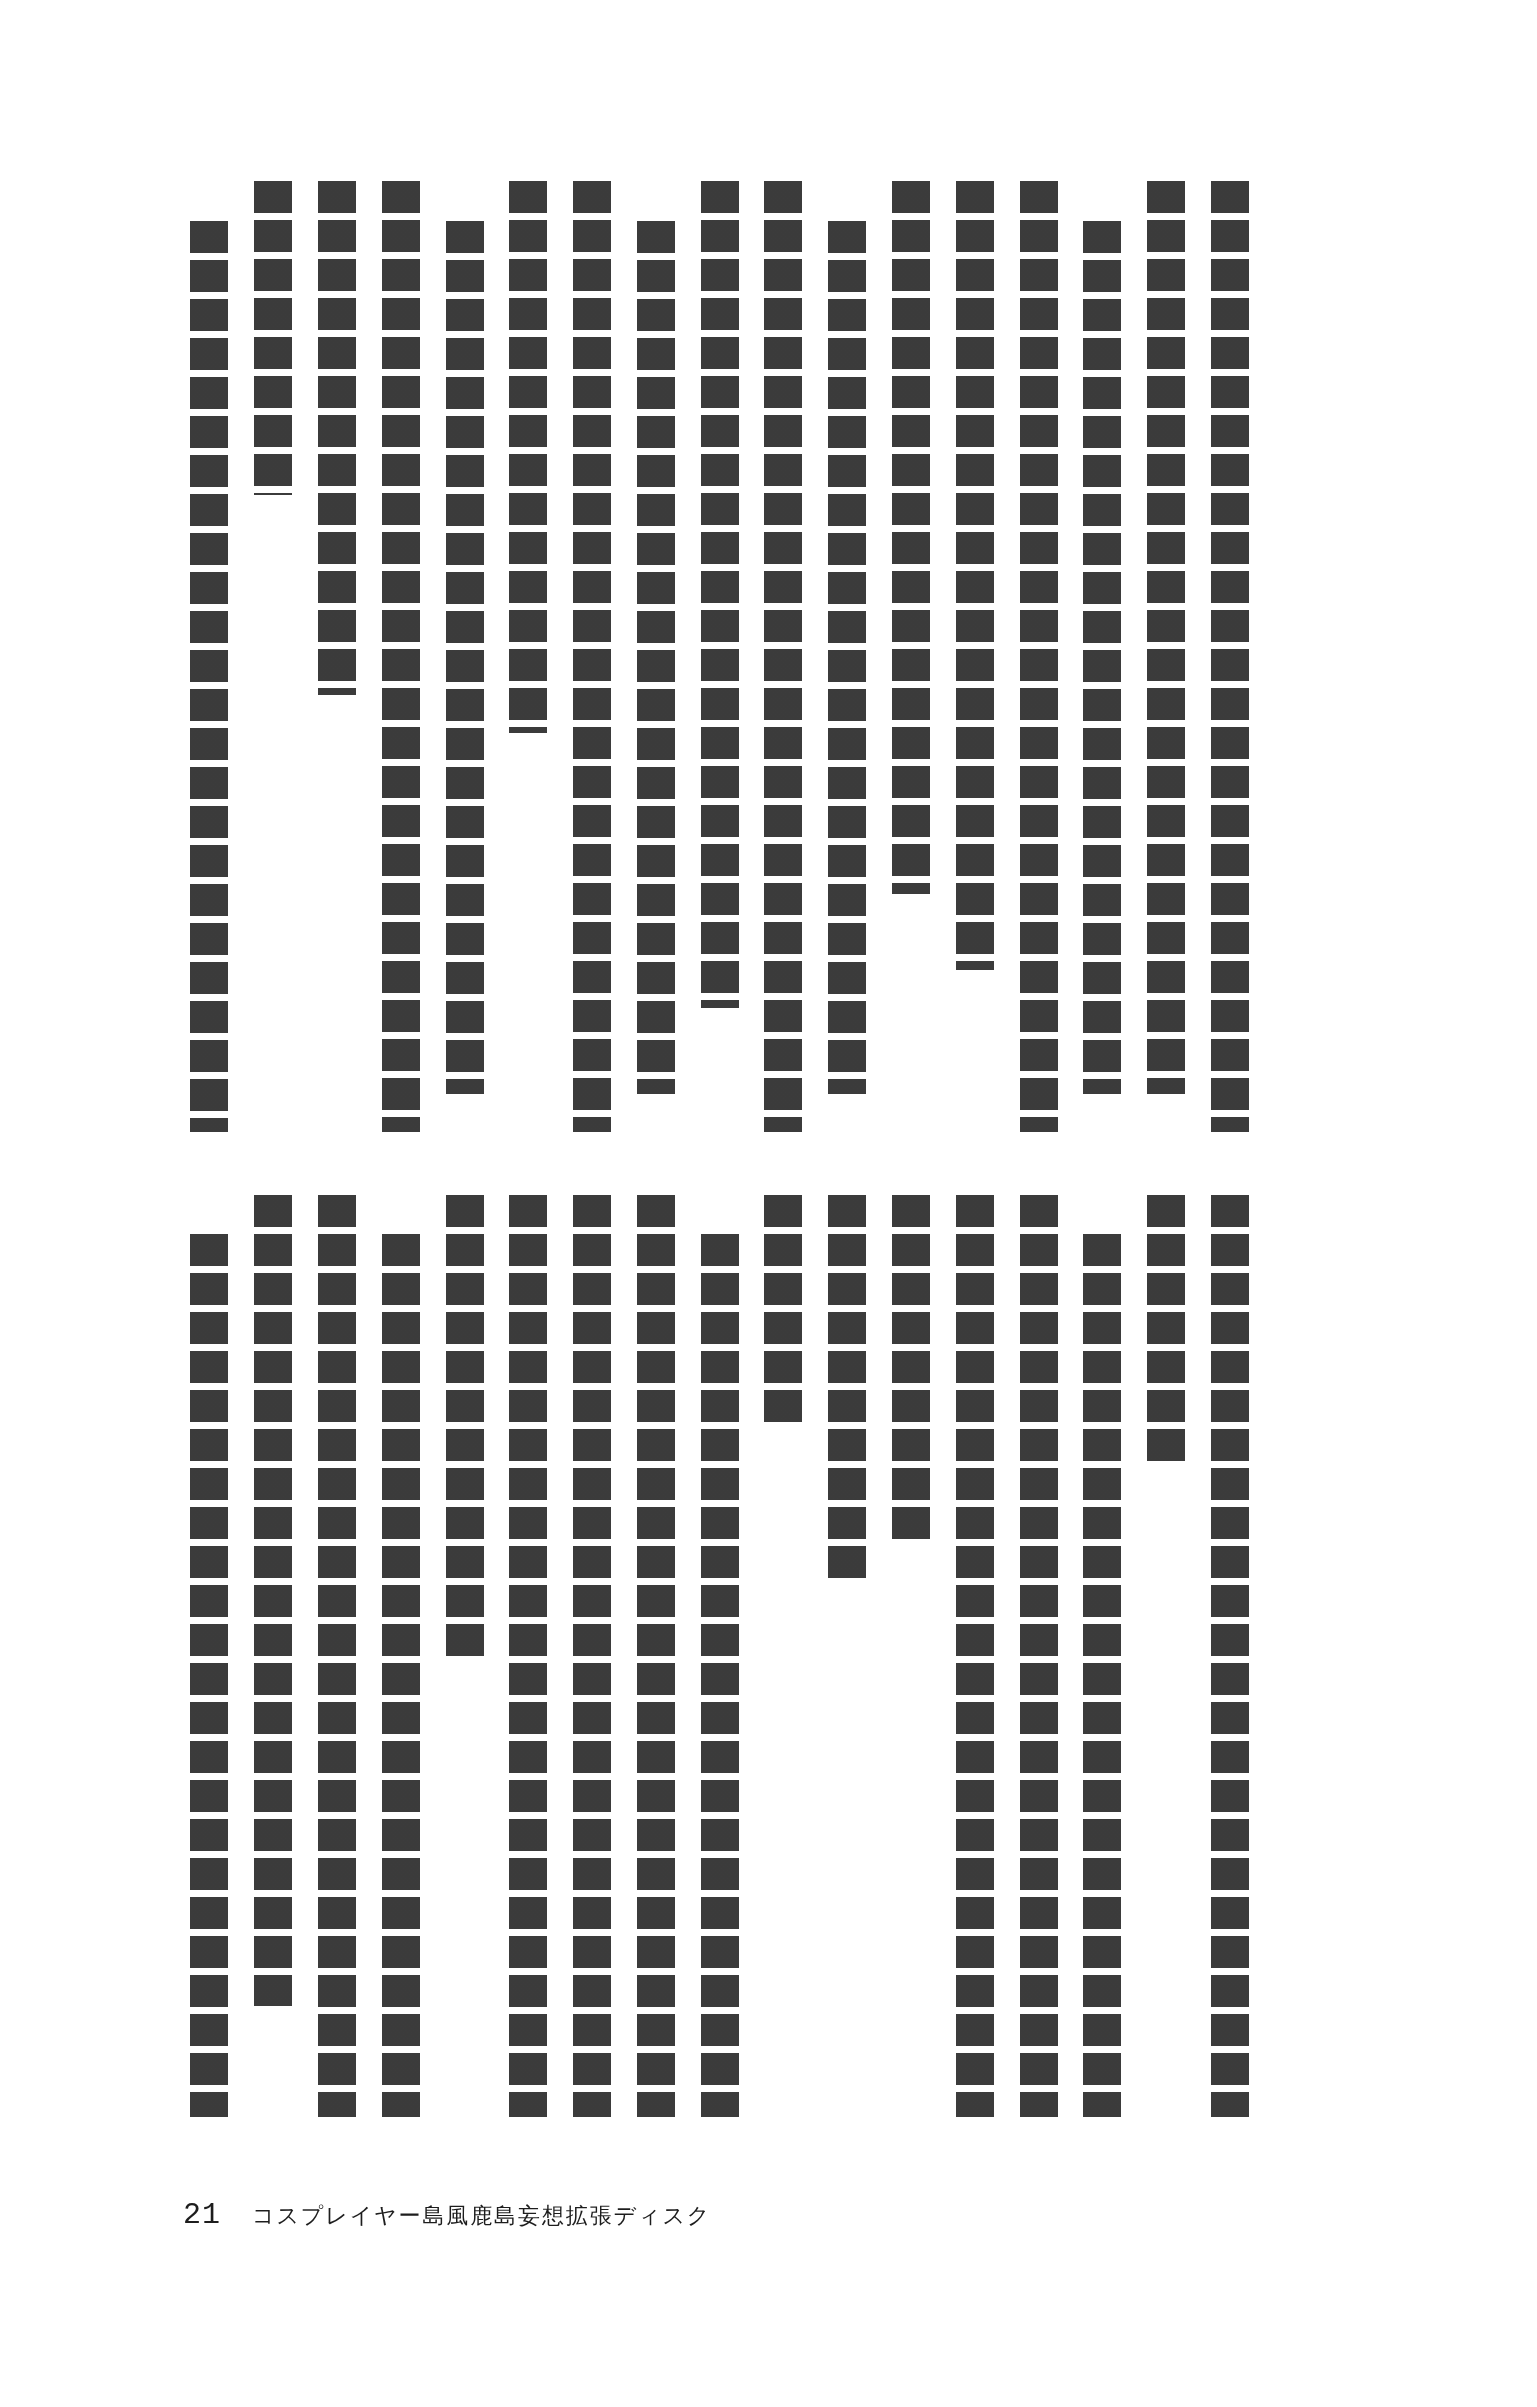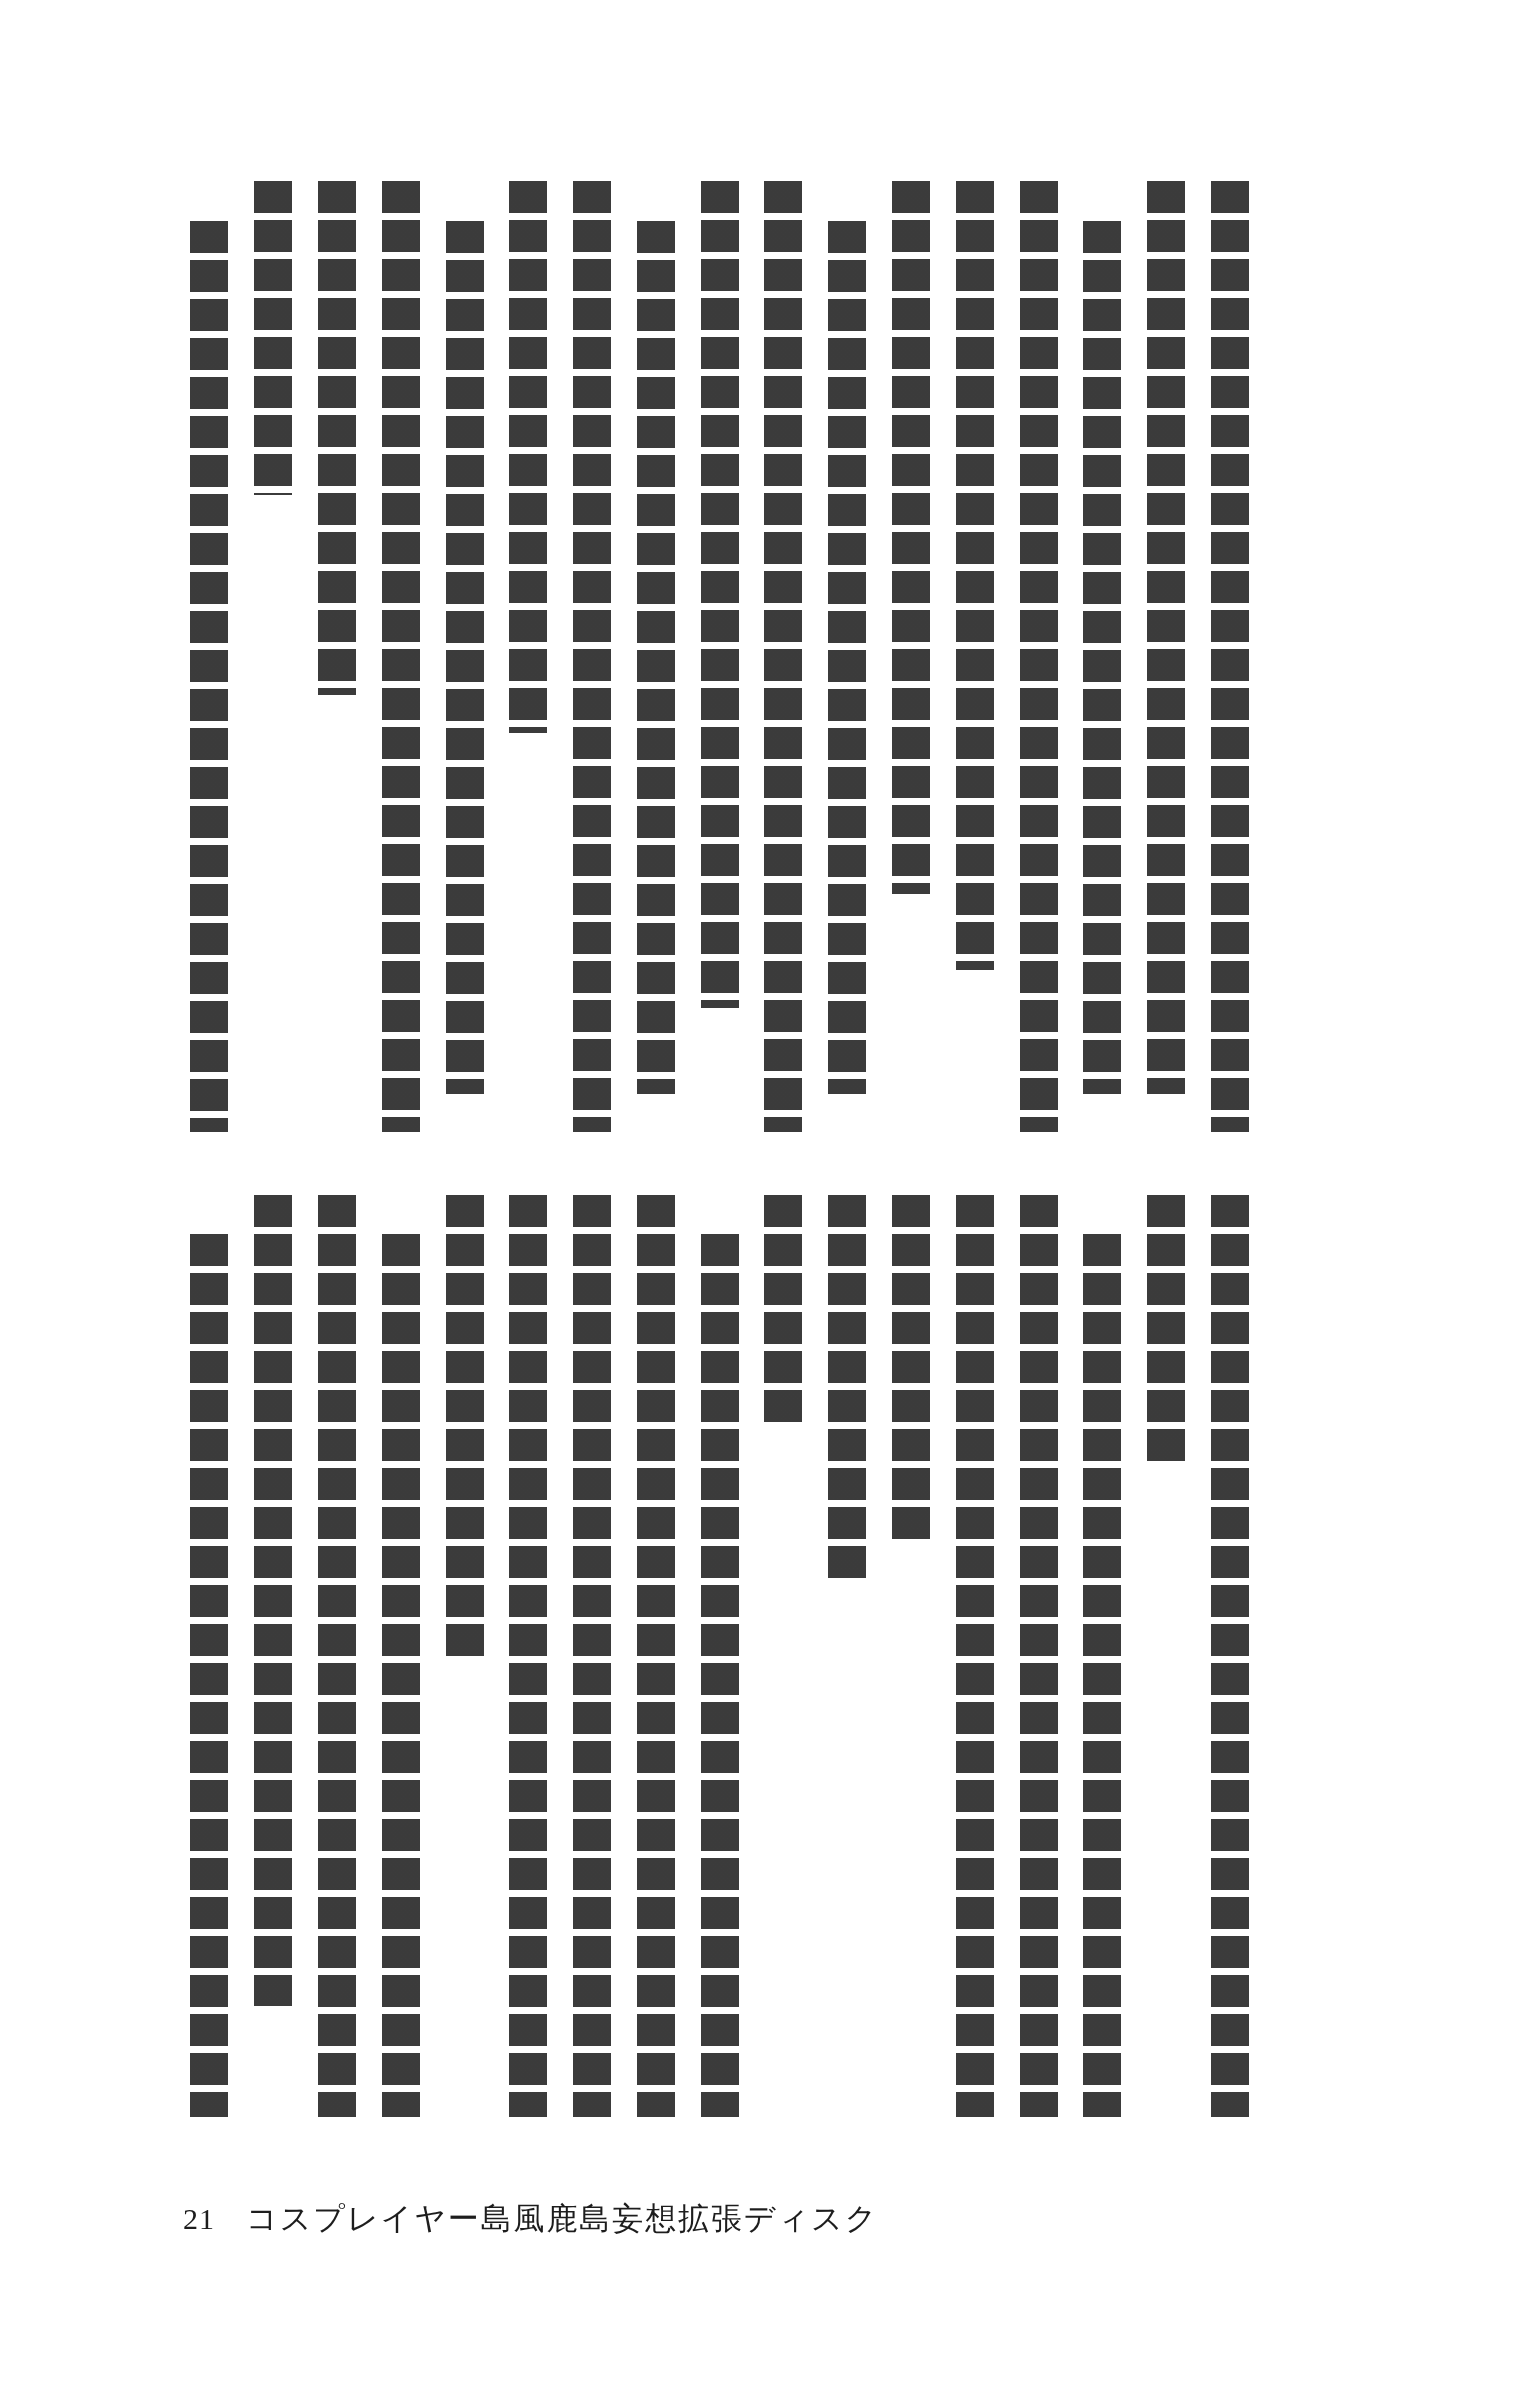--- a/index.html
+++ b/index.html
@@ -37,29 +37,29 @@
     );
   }
 
   .footer {
     position: absolute;
     left: 183px;
     top: 2198px;
     display: flex;
     align-items: baseline;
     gap: 31px;
-    font-family: Liberation Serif, serif;
+    font-family: Liberation Mono, monospace;
     color: #1d1d1d;
   }
   .footer .page-number {
     font-size: 30px;
     letter-spacing: 1px;
   }
   .footer .book-title {
-    font-size: 31px;
+    font-size: 22px;
     letter-spacing: 1.9px;
     font-weight: 500;
   }
 </style>
 </head>
 <body>
 
 <div class="page">
 
   <div class="text-block top">

